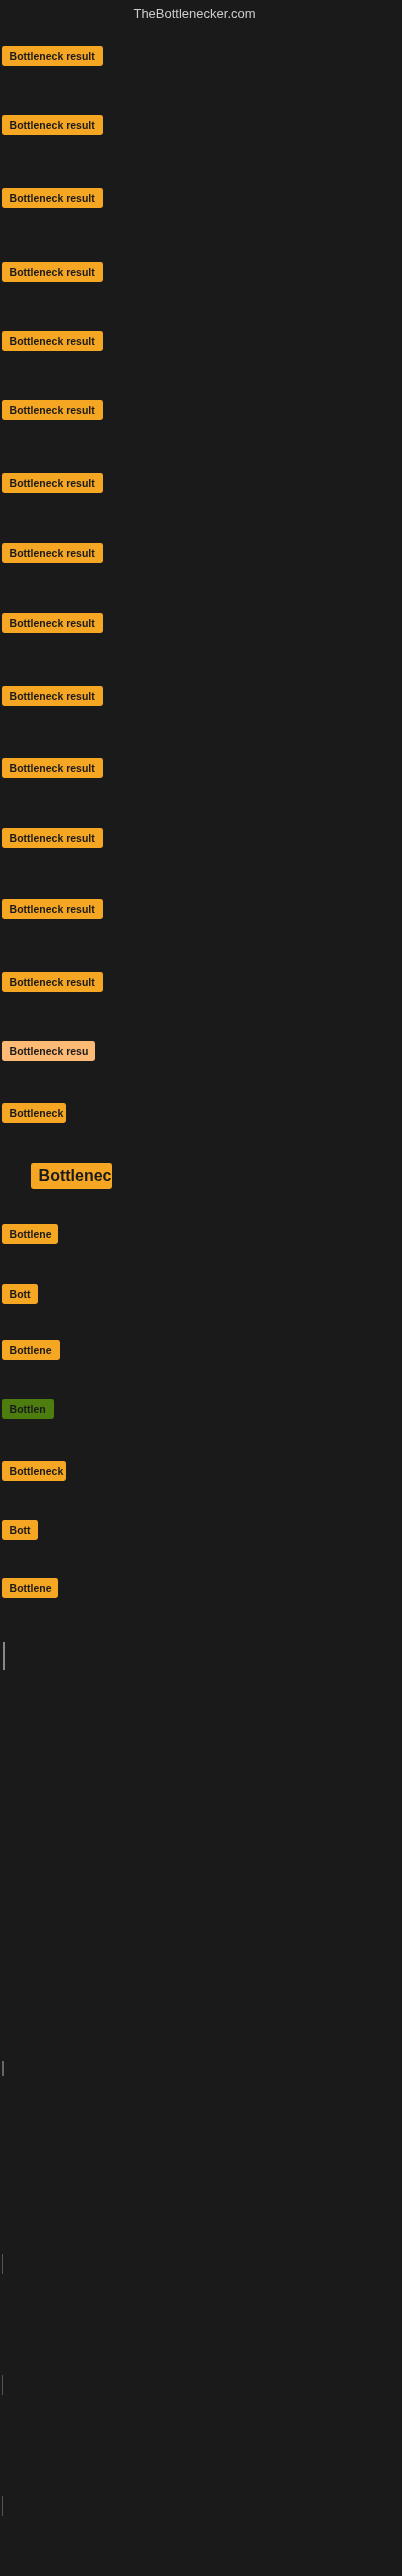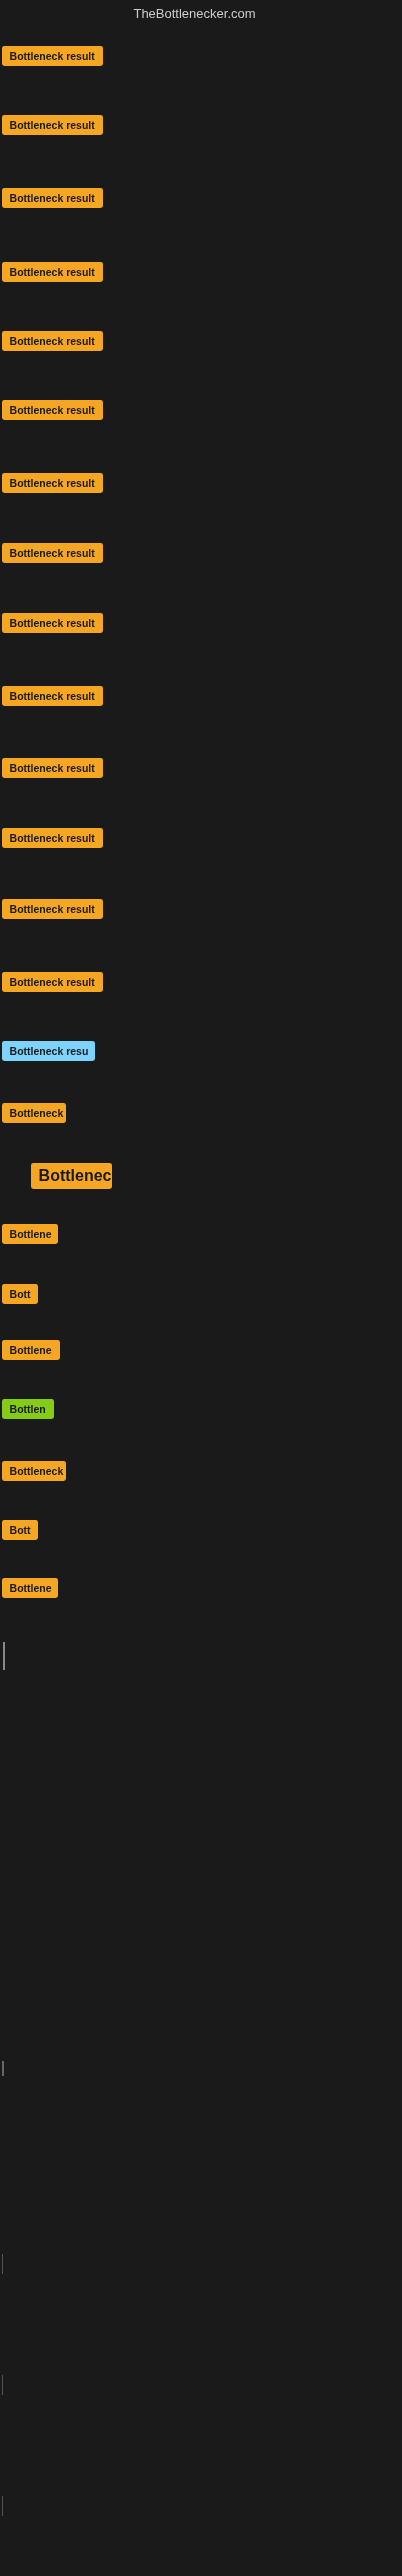--- a/index.html
+++ b/index.html
@@ -60,24 +60,24 @@
     <div style="position: absolute; top: 331px; left: 1.6px;"><div style="background-color: rgb(245, 166, 35); color: rgb(26, 26, 26); font-size: 10.5px; font-weight: bold; padding: 4px 8px; border-radius: 2.4px; display: inline-block; max-width: 105px; overflow: hidden; white-space: nowrap; cursor: pointer;">Bottleneck result</div></div>
     <div style="position: absolute; top: 400px; left: 1.6px;"><div style="background-color: rgb(245, 166, 35); color: rgb(26, 26, 26); font-size: 10.5px; font-weight: bold; padding: 4px 8px; border-radius: 2.4px; display: inline-block; max-width: 105px; overflow: hidden; white-space: nowrap; cursor: pointer;">Bottleneck result</div></div>
     <div style="position: absolute; top: 473px; left: 1.6px;"><div style="background-color: rgb(245, 166, 35); color: rgb(26, 26, 26); font-size: 10.5px; font-weight: bold; padding: 4px 8px; border-radius: 2.4px; display: inline-block; max-width: 105px; overflow: hidden; white-space: nowrap; cursor: pointer;">Bottleneck result</div></div>
     <div style="position: absolute; top: 543px; left: 1.6px;"><div style="background-color: rgb(245, 166, 35); color: rgb(26, 26, 26); font-size: 10.5px; font-weight: bold; padding: 4px 8px; border-radius: 2.4px; display: inline-block; max-width: 105px; overflow: hidden; white-space: nowrap; cursor: pointer;">Bottleneck result</div></div>
     <div style="position: absolute; top: 613px; left: 1.6px;"><div style="background-color: rgb(245, 166, 35); color: rgb(26, 26, 26); font-size: 10.5px; font-weight: bold; padding: 4px 8px; border-radius: 2.4px; display: inline-block; max-width: 105px; overflow: hidden; white-space: nowrap; cursor: pointer;">Bottleneck result</div></div>
     <div style="position: absolute; top: 686px; left: 1.6px;"><div style="background-color: rgb(245, 166, 35); color: rgb(26, 26, 26); font-size: 10.5px; font-weight: bold; padding: 4px 8px; border-radius: 2.4px; display: inline-block; max-width: 105px; overflow: hidden; white-space: nowrap; cursor: pointer;">Bottleneck result</div></div>
     <div style="position: absolute; top: 758px; left: 1.6px;"><div style="background-color: rgb(245, 166, 35); color: rgb(26, 26, 26); font-size: 10.5px; font-weight: bold; padding: 4px 8px; border-radius: 2.4px; display: inline-block; max-width: 105px; overflow: hidden; white-space: nowrap; cursor: pointer;">Bottleneck result</div></div>
     <div style="position: absolute; top: 828px; left: 1.6px;"><div style="background-color: rgb(245, 166, 35); color: rgb(26, 26, 26); font-size: 10.5px; font-weight: bold; padding: 4px 8px; border-radius: 2.4px; display: inline-block; max-width: 105px; overflow: hidden; white-space: nowrap; cursor: pointer;">Bottleneck result</div></div>
     <div style="position: absolute; top: 899px; left: 1.6px;"><div style="background-color: rgb(245, 166, 35); color: rgb(26, 26, 26); font-size: 10.5px; font-weight: bold; padding: 4px 8px; border-radius: 2.4px; display: inline-block; max-width: 105px; overflow: hidden; white-space: nowrap; cursor: pointer;">Bottleneck result</div></div>
     <div style="position: absolute; top: 972px; left: 1.6px;"><div style="background-color: rgb(245, 166, 35); color: rgb(26, 26, 26); font-size: 10.5px; font-weight: bold; padding: 4px 8px; border-radius: 2.4px; display: inline-block; max-width: 105px; overflow: hidden; white-space: nowrap; cursor: pointer;">Bottleneck result</div></div>
-    <div style="position: absolute; top: 1041px; left: 1.6px;"><div style="background-color: #7dd3fc; color: rgb(26, 26, 26); font-size: 10.5px; font-weight: bold; padding: 4px 8px; border-radius: 2.4px; display: inline-block; max-width: 93px; overflow: hidden; white-space: nowrap; cursor: pointer;">Bottleneck resu</div></div>
+    <div style="position: absolute; top: 1041px; left: 1.6px;"><div style="background-color: #fdba74; color: rgb(26, 26, 26); font-size: 10.5px; font-weight: bold; padding: 4px 8px; border-radius: 2.4px; display: inline-block; max-width: 93px; overflow: hidden; white-space: nowrap; cursor: pointer;">Bottleneck resu</div></div>
     <div style="position: absolute; top: 1103px; left: 1.6px;"><div style="background-color: rgb(245, 166, 35); color: rgb(26, 26, 26); font-size: 10.5px; font-weight: bold; padding: 4px 8px; border-radius: 2.4px; display: inline-block; max-width: 64px; overflow: hidden; white-space: nowrap; cursor: pointer;">Bottleneck</div></div>
     <div style="position: absolute; top: 1163px; left: 1.6px;"><div style="background-color: rgb(245, 166, 35); color: rgb(26, 26, 26); font-size: 16px; font-weight: bold; padding: 4px 8px; border-radius: 2.4px; display: inline-block; max-width: 81px; overflow: hidden; white-space: nowrap; cursor: pointer; margin-left: 29px;">Bottleneck re</div></div>
     <div style="position: absolute; top: 1224px; left: 1.6px;"><div style="background-color: rgb(245, 166, 35); color: rgb(26, 26, 26); font-size: 10.5px; font-weight: bold; padding: 4px 8px; border-radius: 2.4px; display: inline-block; max-width: 56px; overflow: hidden; white-space: nowrap; cursor: pointer;">Bottlene</div></div>
     <div style="position: absolute; top: 1284px; left: 1.6px;"><div style="background-color: rgb(245, 166, 35); color: rgb(26, 26, 26); font-size: 10.5px; font-weight: bold; padding: 4px 8px; border-radius: 2.4px; display: inline-block; max-width: 36px; overflow: hidden; white-space: nowrap; cursor: pointer;">Bott</div></div>
     <div style="position: absolute; top: 1340px; left: 1.6px;"><div style="background-color: rgb(245, 166, 35); color: rgb(26, 26, 26); font-size: 10.5px; font-weight: bold; padding: 4px 8px; border-radius: 2.4px; display: inline-block; max-width: 60px; overflow: hidden; white-space: nowrap; cursor: pointer;">Bottlene</div></div>
-    <div style="position: absolute; top: 1399px; left: 1.6px;"><div style="background-color: #84cc16; color: rgb(26, 26, 26); font-size: 10.5px; font-weight: bold; padding: 4px 8px; border-radius: 2.4px; display: inline-block; max-width: 52px; overflow: hidden; white-space: nowrap; cursor: pointer;">Bottlen</div></div>
+    <div style="position: absolute; top: 1399px; left: 1.6px;"><div style="background-color: #4d7c0f; color: rgb(26, 26, 26); font-size: 10.5px; font-weight: bold; padding: 4px 8px; border-radius: 2.4px; display: inline-block; max-width: 52px; overflow: hidden; white-space: nowrap; cursor: pointer;">Bottlen</div></div>
     <div style="position: absolute; top: 1461px; left: 1.6px;"><div style="background-color: rgb(245, 166, 35); color: rgb(26, 26, 26); font-size: 10.5px; font-weight: bold; padding: 4px 8px; border-radius: 2.4px; display: inline-block; max-width: 64px; overflow: hidden; white-space: nowrap; cursor: pointer;">Bottleneck</div></div>
     <div style="position: absolute; top: 1520px; left: 1.6px;"><div style="background-color: rgb(245, 166, 35); color: rgb(26, 26, 26); font-size: 10.5px; font-weight: bold; padding: 4px 8px; border-radius: 2.4px; display: inline-block; max-width: 36px; overflow: hidden; white-space: nowrap; cursor: pointer;">Bott</div></div>
     <div style="position: absolute; top: 1578px; left: 1.6px;"><div style="background-color: rgb(245, 166, 35); color: rgb(26, 26, 26); font-size: 10.5px; font-weight: bold; padding: 4px 8px; border-radius: 2.4px; display: inline-block; max-width: 56px; overflow: hidden; white-space: nowrap; cursor: pointer;">Bottlene</div></div>
   </div>
 
 
 </body></html>

